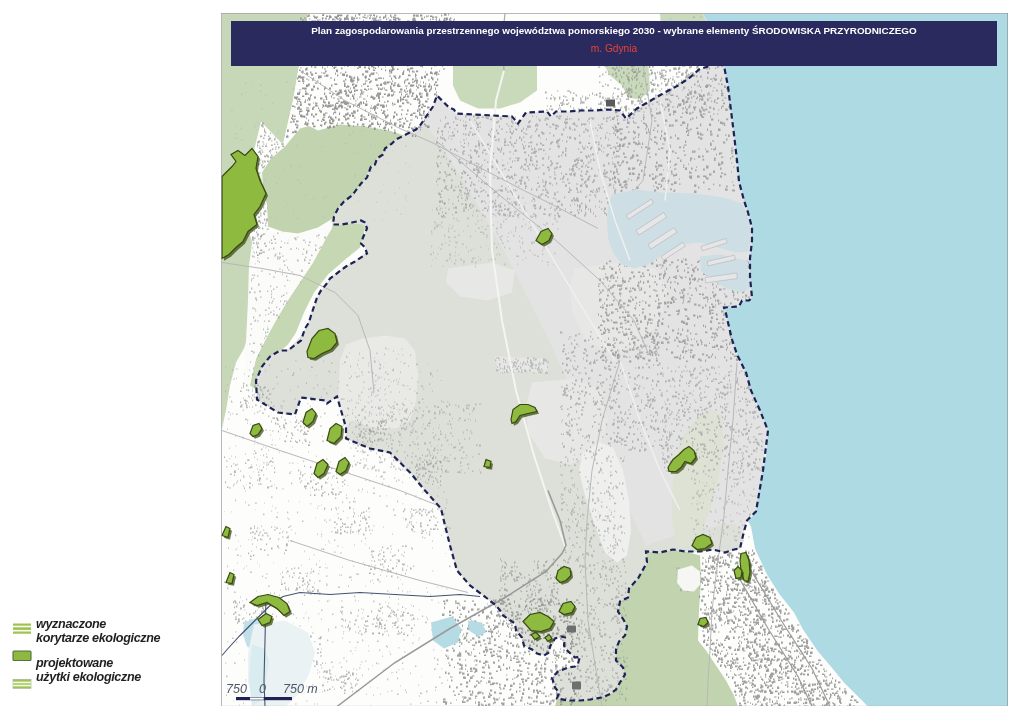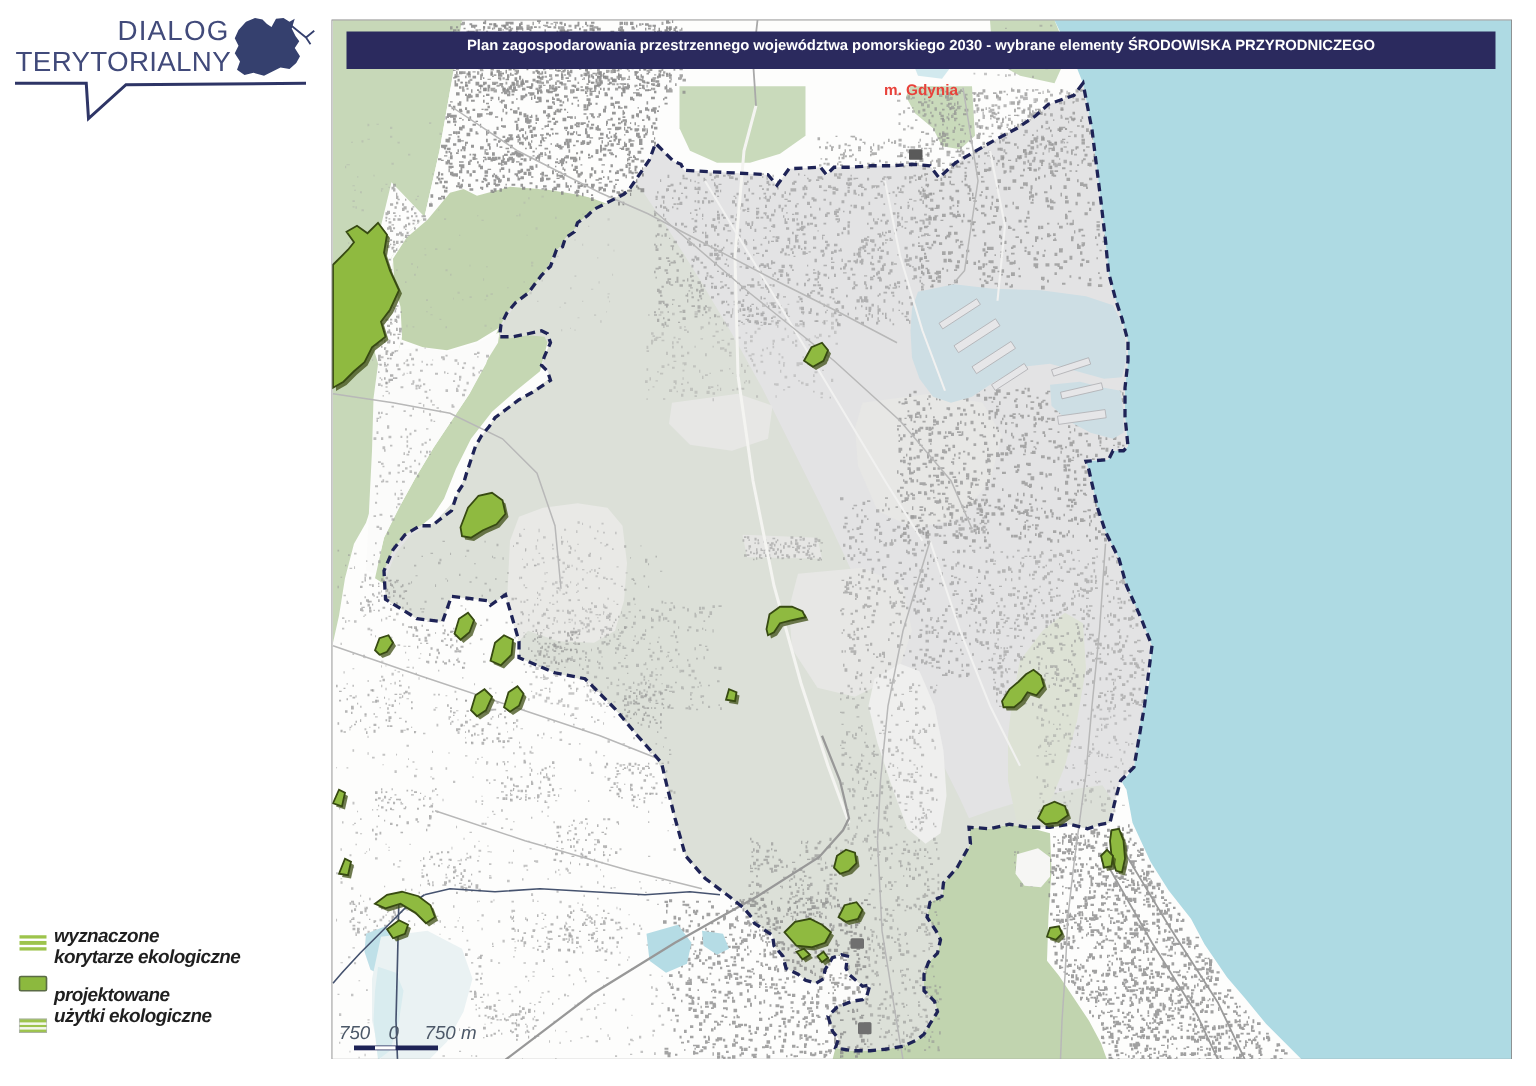--- a/index.html
+++ b/index.html
@@ -1,21 +1,21 @@
 <!DOCTYPE html>
 <html><head><meta charset="utf-8">
 <style>
 *{margin:0;padding:0;box-sizing:border-box}
 html,body{width:1024px;height:724px;background:#ffffff;overflow:hidden;font-family:"Liberation Sans", sans-serif}
 #page{position:relative;width:1024px;height:724px;background:#fff}
 #map{position:absolute;left:221px;top:12.5px;width:787px;height:693.5px}
 #logo{position:absolute;left:0;top:0;width:221px;height:100px}
-#titlebar{position:absolute;left:231px;top:21px;width:766px;height:25px;background:#2b2a5e;text-align:center}
+#titlebar{position:absolute;left:231px;top:21px;width:766px;height:45px;background:#2b2a5e;text-align:center}
 #titlebar .t1{color:#fff;font-size:9.9px;font-weight:bold;margin-top:3.5px;letter-spacing:0px}
-#titlebar .t2{color:#e8423b;font-size:10.2px;font-weight:bold;margin-top:19px}
+#titlebar .t2{color:#e8423b;font-size:10.2px;font-weight:normal;margin-top:7px}
 #legend{position:absolute;left:0;top:618px;width:241px;height:102px}
 #legend svg{position:absolute;left:0;top:0}
 #legend .lt{position:absolute;left:36px;font-size:12.6px;font-style:italic;font-weight:bold;color:#1f1f1f;line-height:13.8px;letter-spacing:-0.35px;white-space:nowrap}
 </style></head>
 <body>
 <div id="page">
 
 <svg id="map" viewBox="221 12.5 787 693.5" preserveAspectRatio="none">
 <rect x="221" y="12.5" width="787" height="693.5" fill="#fdfdfc"></rect>
 <path d="M222.0,13.0 L310.0,13.0 L300.0,60.0 L293.0,100.0 L283.0,144.0 L270.0,157.0 L261.0,171.0 L263.0,190.0 L267.0,204.0 L268.0,224.0 L264.0,240.0 L267.0,255.0 L253.0,258.0 L252.0,280.0 L248.0,305.0 L250.0,330.0 L244.0,348.0 L236.0,362.0 L230.0,385.0 L226.0,410.0 L222.0,428.0 Z" fill="#c7d8b8"></path>
@@ -199,29 +199,20 @@
 <g font-family="Liberation Sans, sans-serif" font-style="italic" font-size="12.5" fill="#4c5868">
 <text x="226" y="692">750</text>
         <text x="259" y="692">0</text>
         <text x="283" y="692">750 m</text>
 </g>
 <rect x="236" y="696.5" width="56" height="3.2" fill="#1e2356"></rect>
 <rect x="250" y="697" width="13.7" height="2.2" fill="#ffffff"></rect>
 <rect x="221" y="12.5" width="787" height="693.5" fill="none" stroke="#8a8a8a" stroke-width="1.2"></rect>
 </svg>
 
-<div id="logo">
-<svg width="221" height="100" viewBox="0 0 221 100">
-<text x="153" y="26.5" text-anchor="end" font-family="Liberation Sans, sans-serif" font-size="18.5" letter-spacing="0.8" fill="#414a7a">DIALOG</text>
-<text x="154" y="47.5" text-anchor="end" font-family="Liberation Sans, sans-serif" font-size="18.5" letter-spacing="0.2" fill="#414a7a">TERYTORIALNY</text>
-<path d="M159,20 L164,14.5 L170,12 L175,13 L178,16 L181,18 L184,12.5 L189,12 L193,14.5 L196.5,12.5 L194.5,19 L197,24 L199.5,27.5 L196.5,32 L200,37.5 L197.5,42 L193,46 L187,45 L182,47.5 L176,50.5 L169,48.5 L163,50 L158,46.5 L160,41 L156.5,35.5 L159,30.5 L156.5,25.5 Z" fill="#35406e"></path>
-<path d="M193.5,16.5 L204,25 L209.5,20.5 M204,25 L207,29.5" fill="none" stroke="#35406e" stroke-width="1.2"></path>
-<path d="M10,55.5 L57.5,55.5 L59,79 L84,56.5 L204,55.5" fill="none" stroke="#2e3566" stroke-width="2"></path>
-</svg>
-</div>
 
 <div id="titlebar">
 <div class="t1">Plan zagospodarowania przestrzennego województwa pomorskiego 2030 - wybrane elementy ŚRODOWISKA PRZYRODNICZEGO</div>
 <div class="t2">m. Gdynia</div>
 </div>
 
 <div id="legend">
 <svg width="210" height="110" viewBox="0 0 210 110">
 <g fill="#9dc44c">
 <rect x="13" y="5.5" width="18" height="2.2"></rect>

